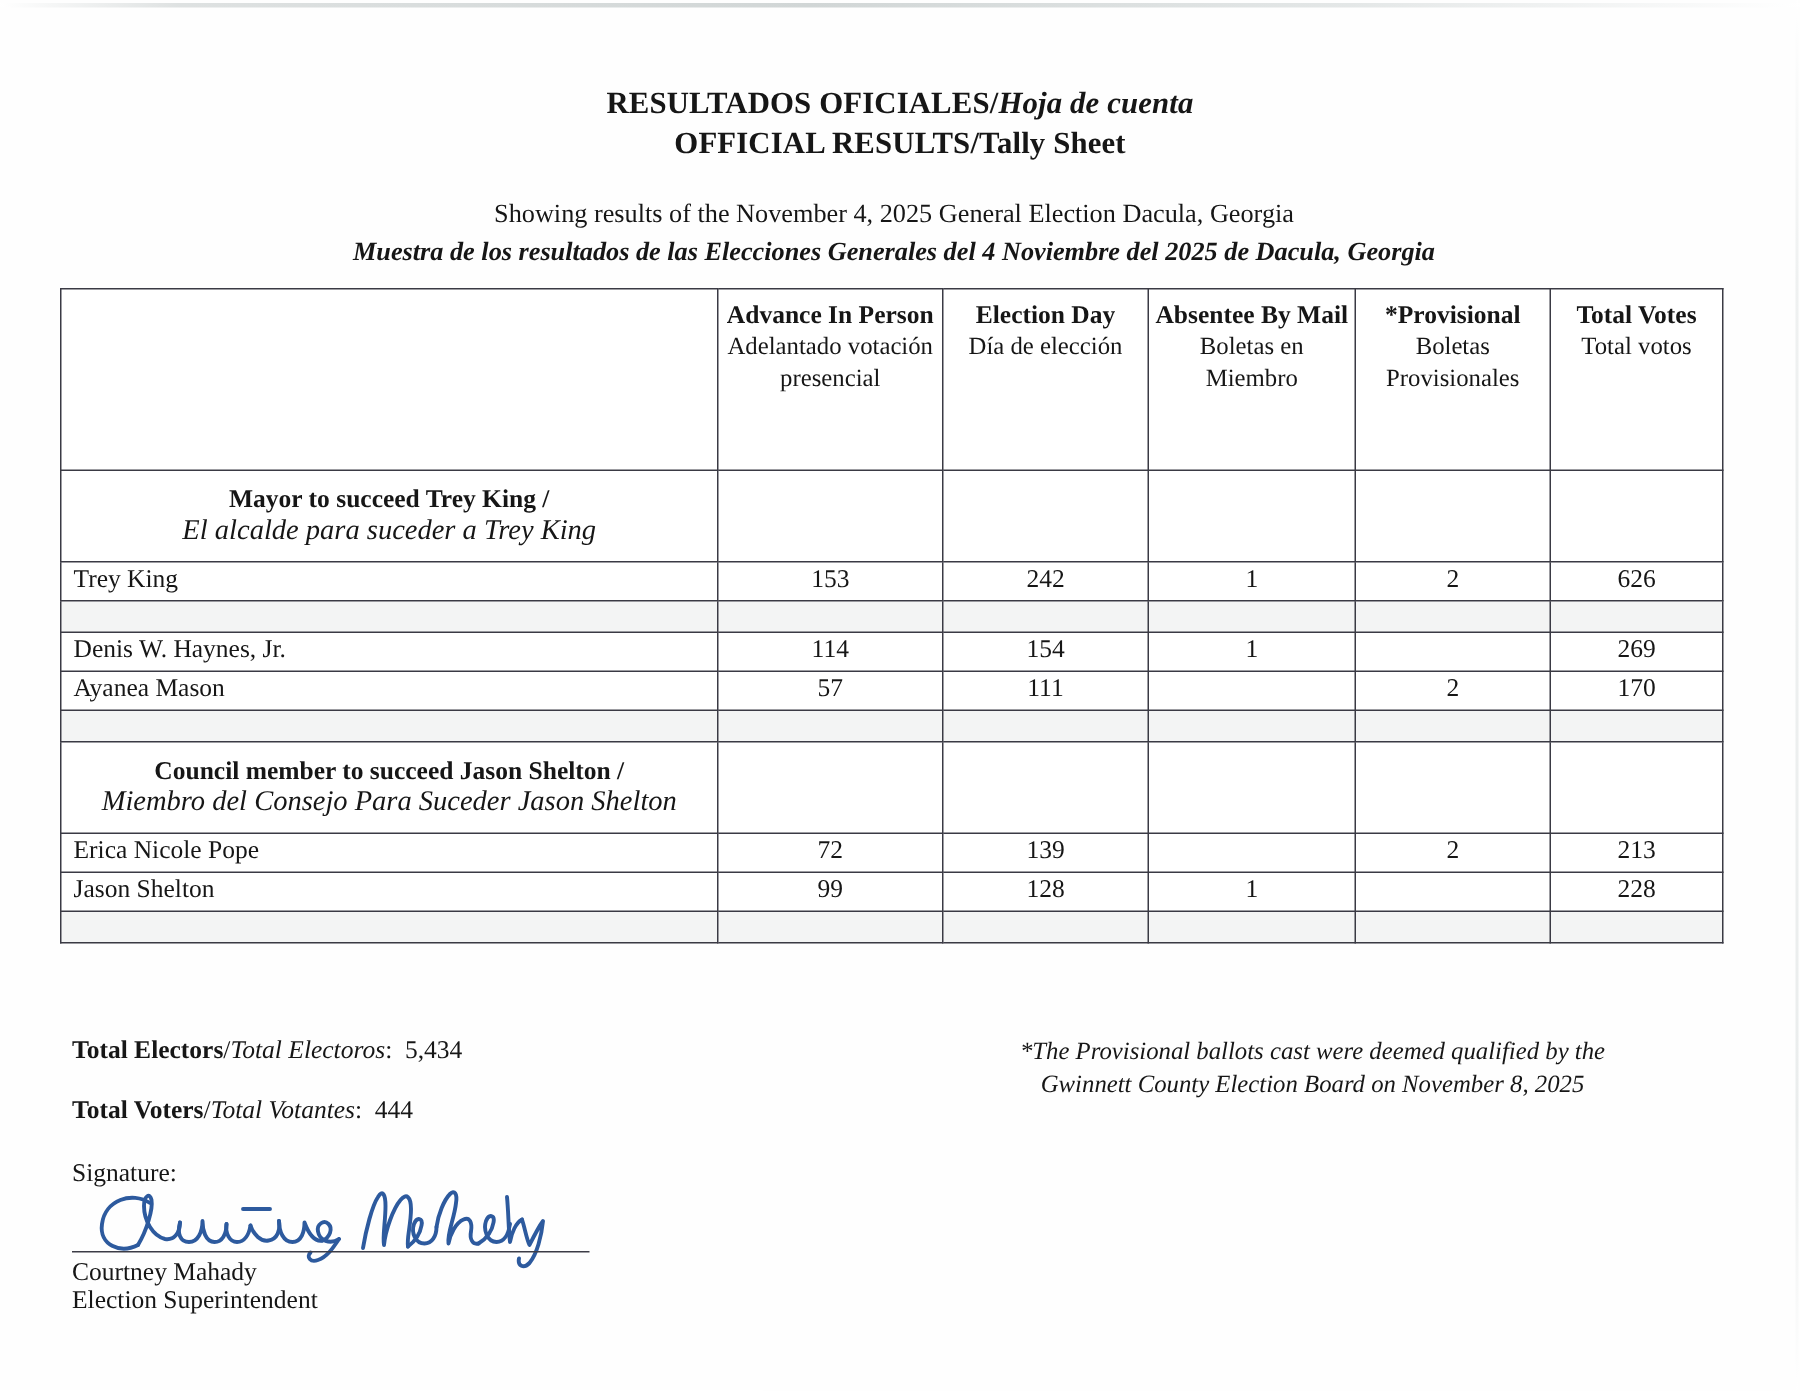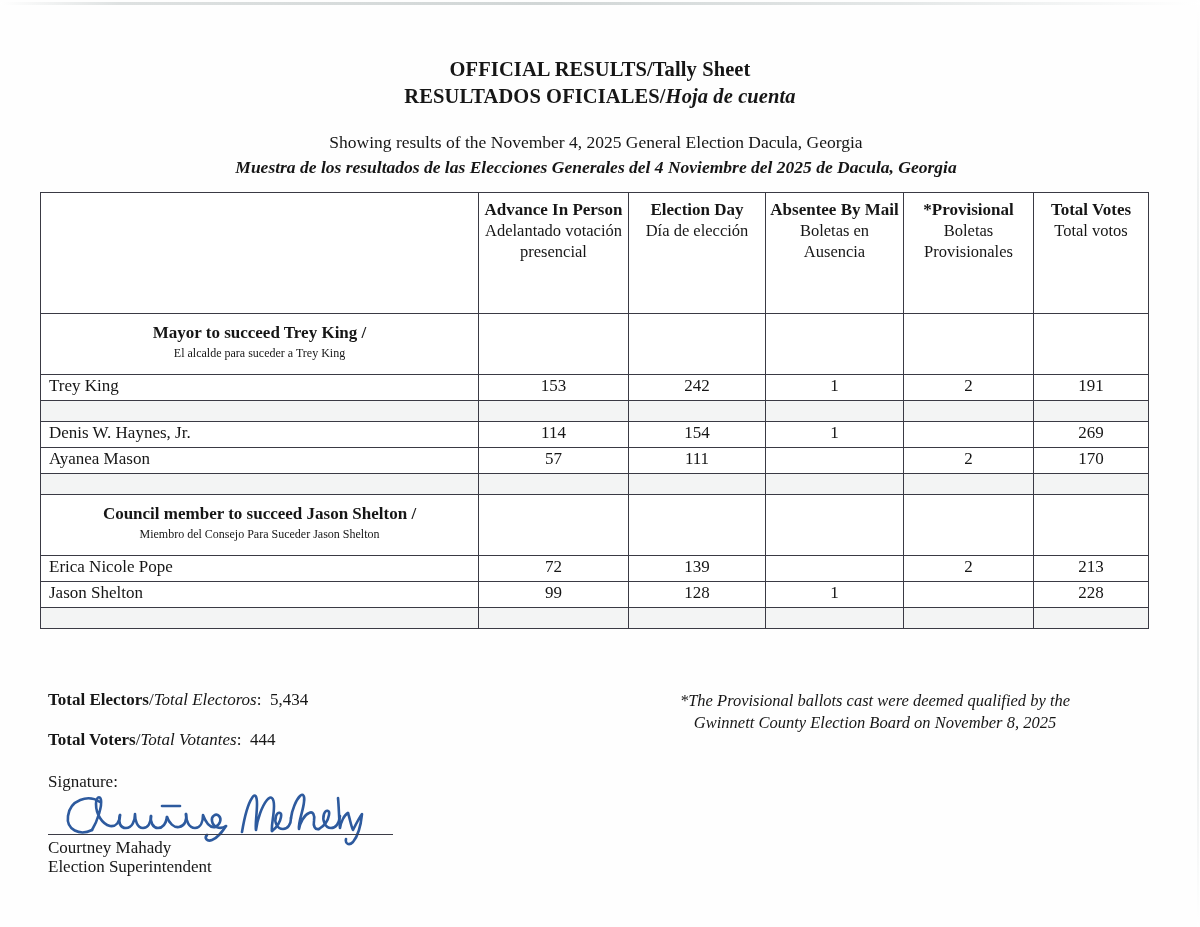--- a/index.html
+++ b/index.html
@@ -118,21 +118,22 @@
   tr.contest td.label {
     text-align: center;
     padding: 8px 10px 0 10px;
   }
   .ct-en {
     font-size: 17px;
     font-weight: bold;
     line-height: 21px;
   }
   .ct-es {
-    font-size: 12px;
+    font-size: 19px;
+    font-style: italic;
     line-height: 21px;
   }
 
   
   tr.cand td {
     height: 22px;
     font-size: 17px;
   }
   tr.cand td.label {
     text-align: left;
@@ -218,22 +219,22 @@
 </style>
 </head>
 <body>
 
 <div class="page">
 
   <div class="scan-edge-top"></div>
   <div class="scan-edge-right"></div>
 
   <div class="title-block">
+    <div class="title-line"><span>RESULTADOS OFICIALES/</span><span class="es">Hoja de cuenta</span></div>
     <div class="title-line"><span>OFFICIAL RESULTS/</span><span class="en2">Tally Sheet</span></div>
-    <div class="title-line"><span>RESULTADOS OFICIALES/</span><span class="es">Hoja de cuenta</span></div>
   </div>
 
   <div class="subtitle-block">
     <div class="sub-en">Showing results of the November 4, 2025 General Election Dacula, Georgia</div>
     <div class="sub-es">Muestra de los resultados de las Elecciones Generales del 4 Noviembre del 2025 de Dacula, Georgia</div>
   </div>
 
   <table class="tally">
     <colgroup>
       <col class="c-label">
@@ -249,21 +250,21 @@
         <th>
           <div class="h-en">Advance In Person</div>
           <div class="h-es">Adelantado votación presencial</div>
         </th>
         <th>
           <div class="h-en">Election Day</div>
           <div class="h-es">Día de elección</div>
         </th>
         <th>
           <div class="h-en">Absentee By Mail</div>
-          <div class="h-es">Boletas en Ausencia</div>
+          <div class="h-es">Boletas en Miembro</div>
         </th>
         <th>
           <div class="h-en">*Provisional</div>
           <div class="h-es">Boletas Provisionales</div>
         </th>
         <th>
           <div class="h-en">Total Votes</div>
           <div class="h-es">Total votos</div>
         </th>
       </tr>
@@ -280,21 +281,21 @@
         <td></td>
         <td></td>
         <td></td>
       </tr>
       <tr class="cand">
         <td class="label">Trey King</td>
         <td class="num">153</td>
         <td class="num">242</td>
         <td class="num">1</td>
         <td class="num">2</td>
-        <td class="num">191</td>
+        <td class="num">626</td>
       </tr>
       <tr class="spacer">
         <td></td>
           <td></td>
         <td></td>
           <td></td>
         <td></td>
           <td></td>
       </tr>
 

